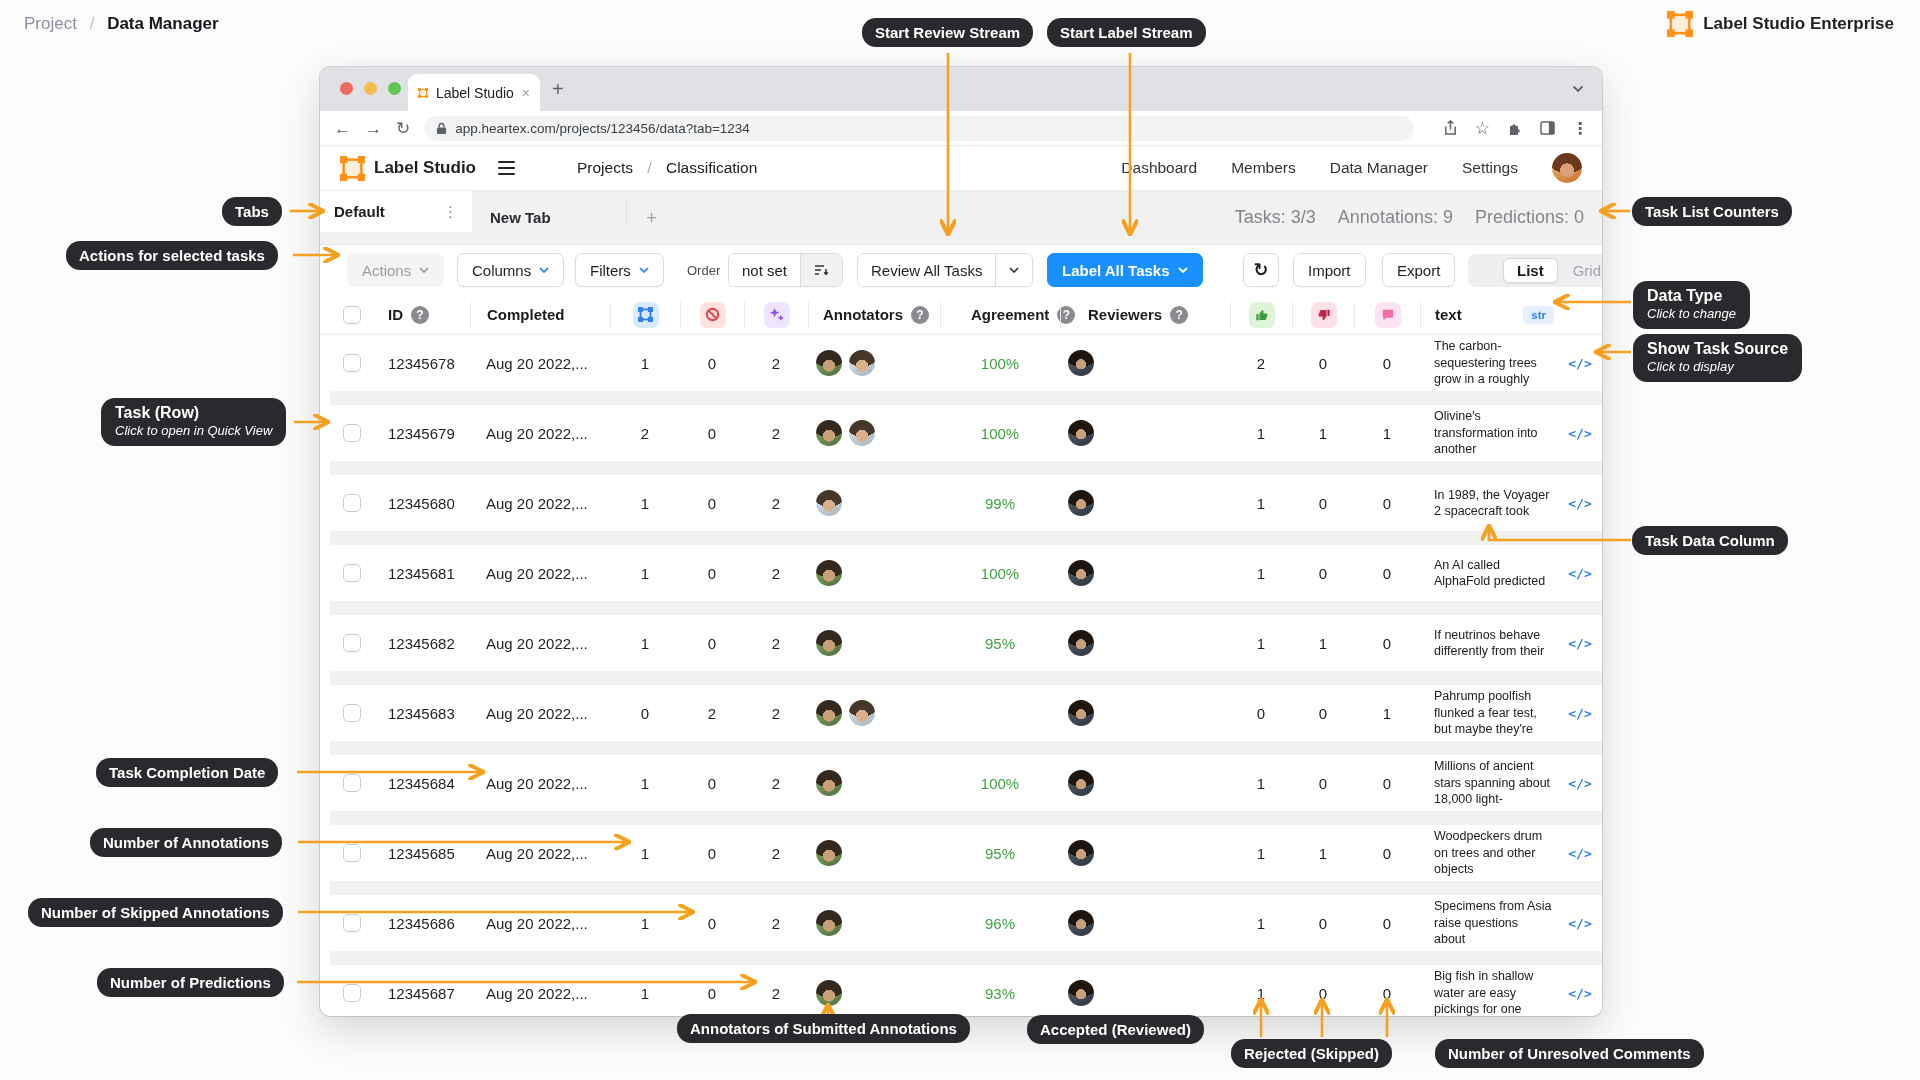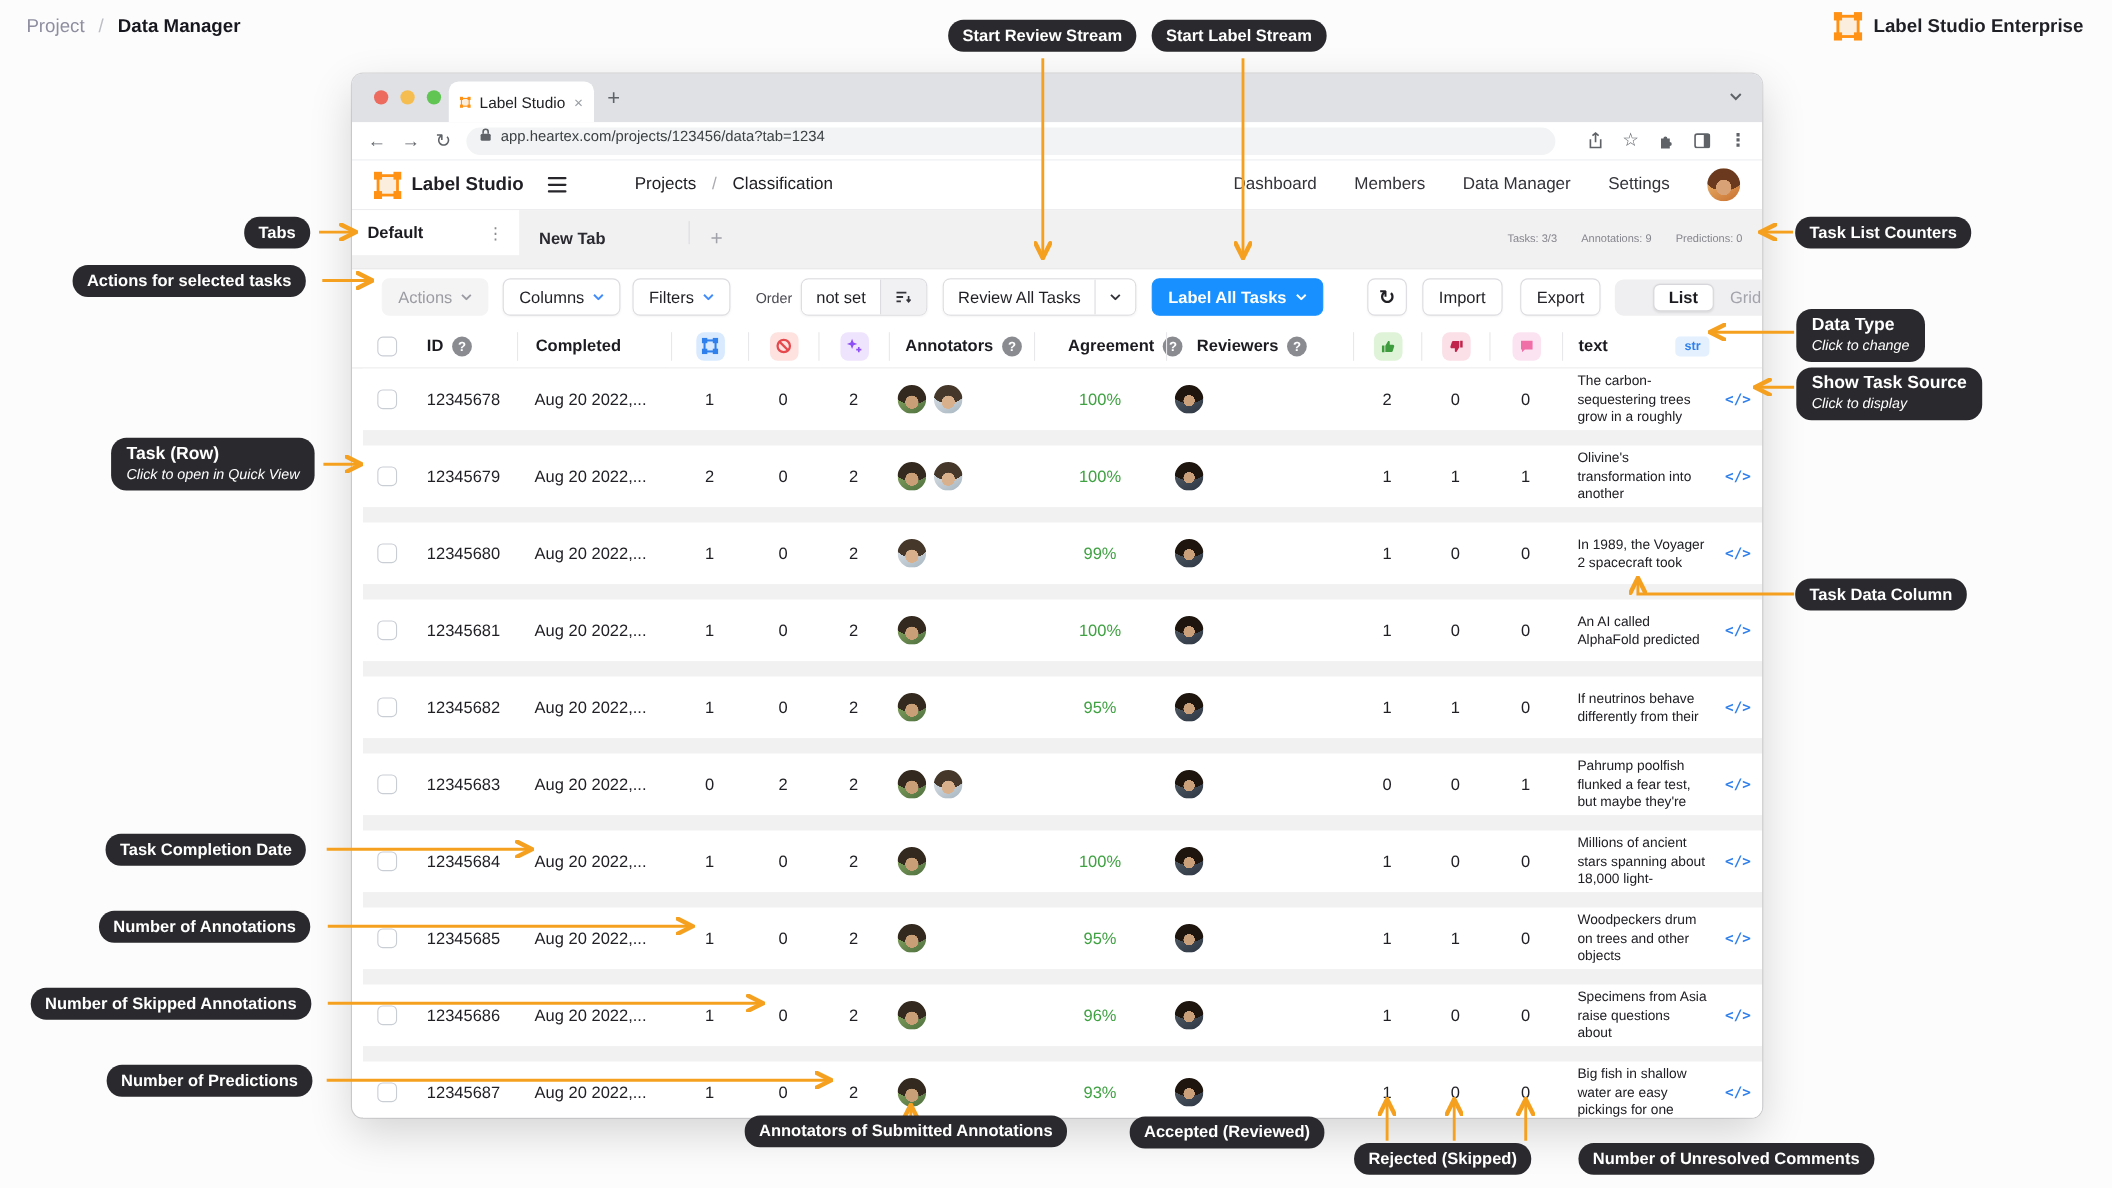--- a/index.html
+++ b/index.html
@@ -22,21 +22,21 @@
   .light { width:13px; height:13px; border-radius:50%; }
   .l-red{background:#ED6A5E;} .l-yel{background:#F5BD4F;} .l-grn{background:#61C554;}
   .btab { position:absolute; left:88px; top:7px; width:132px; height:37px; background:#fff; border-radius:9px 9px 0 0;
           display:flex; align-items:center; gap:8px; padding:0 10px; }
   .btab .ttl { font-size:14px; color:#202124; white-space:nowrap; }
   .btab .cls { color:#9AA0A6; font-size:14px; margin-left:auto; }
   .newtab { position:absolute; left:232px; top:11px; font-size:20px; color:#5F6368; }
   .tb-chev { position:absolute; right:18px; top:12px; color:#5F6368; }
   .urlrow { height:35px; background:#FFFFFF; display:flex; align-items:center; padding:0 14px; gap:14px; border-bottom:1px solid #E8EAED; }
   .navic { color:#5F6368; font-size:17px; line-height:1; }
-  .urlpill { flex:1; height:25px; background:#F1F3F4; border-radius:13px; display:flex; align-items:flex-start; padding:0 12px; gap:8px; max-width:990px; }
+  .urlpill { flex:1; height:25px; background:#F1F3F4; border-radius:13px; display:flex; align-items:center; padding:0 12px; gap:8px; max-width:990px; }
   .urlpill .url { font-size:13.5px; color:#3C4043; }
   .chromeicons { display:flex; align-items:center; gap:17px; margin-left:auto; color:#5F6368; }
 
   
   .apphdr { height:45px; background:#fff; border-bottom:1px solid #EDEDEF; display:flex; align-items:center; padding:0 20px; position:relative; }
   .apphdr .lstxt { font-size:17px; font-weight:700; margin-left:9px; }
   .hamb { margin-left:22px; display:flex; flex-direction:column; gap:3.5px; }
   .hamb span { width:17px; height:2.4px; background:#26262B; border-radius:2px; }
   .appbc { margin-left:62px; font-size:15.5px; color:#202025; }
   .appbc .s { color:#A9A9B0; margin:0 10px; }
@@ -56,21 +56,21 @@
                       linear-gradient(150deg,#F0C27B,#C96F2E); }
 
   
   .tabstrip { height:54px; background:#F1F1F2; border-bottom:1px solid #E4E4E6; position:relative; display:flex; align-items:center; }
   .dm-tab-active { position:absolute; left:0; top:0; width:152px; height:41px; background:#fff; display:flex; align-items:center; padding:0 14px; }
   .dm-tab-active .lbl { font-size:15px; font-weight:600; color:#1B1B20; }
   .dm-tab-active .kebab { margin-left:auto; color:#8A8A92; font-size:15px; letter-spacing:0; }
   .dm-tab-new { position:absolute; left:170px; font-size:15px; font-weight:600; color:#2A2A30; }
   .dm-tab-plus { position:absolute; left:326px; color:#A2A2AA; font-size:19px; }
   .stripdiv { position:absolute; left:306px; top:10px; height:21px; width:1px; background:#DCDCE0; }
-  .counters { position:absolute; right:18px; display:flex; gap:22px; font-size:10px; color:#85858D; }
+  .counters { position:absolute; right:18px; display:flex; gap:22px; font-size:18px; color:#85858D; }
 
   
   .toolbar { height:50px; background:#fff; position:relative; }
   .tbtn { position:absolute; top:8px; height:34px; border-radius:7px; display:flex; align-items:center; gap:8px;
           font-size:15px; color:#1F1F24; background:#fff; border:1px solid #DCDCE0; padding:0 14px;
           box-shadow:0 1px 2px rgba(0,0,0,.04); }
   .tbtn.disabled { background:#F4F4F5; border-color:#F4F4F5; color:#9B9BA3; box-shadow:none; }
   .chev { display:inline-block; }
   .chev svg { display:block; }
   .blue { color:#418CFD; }

